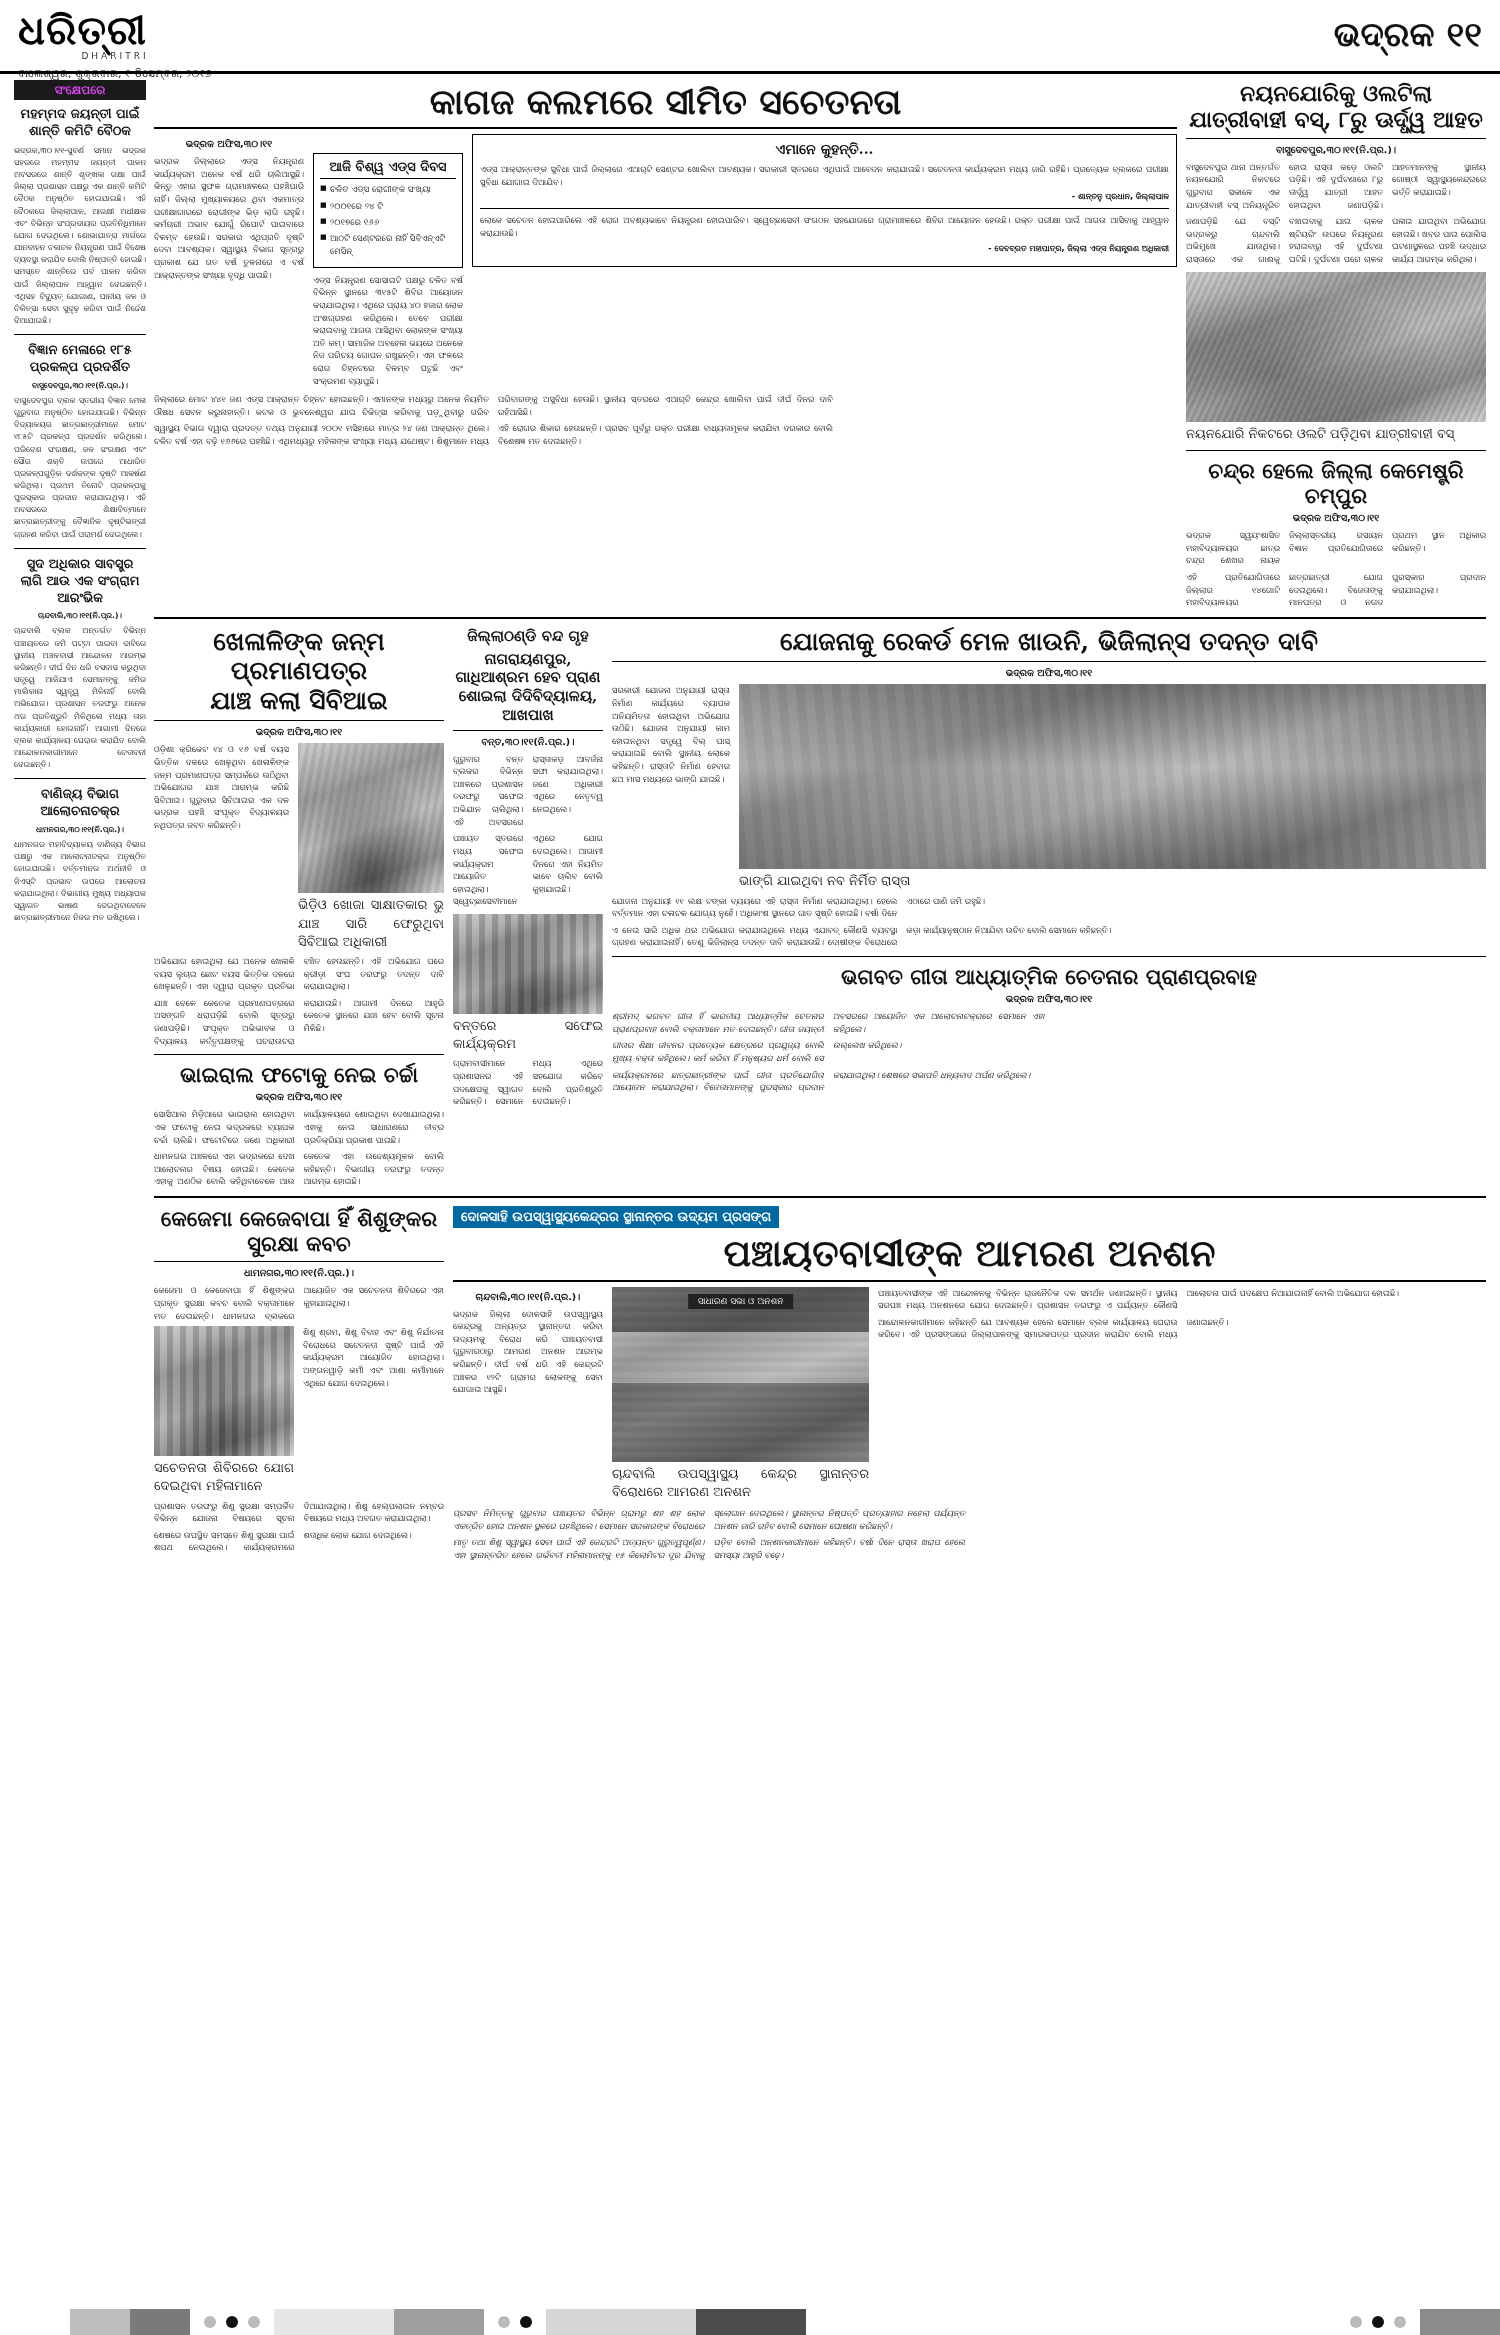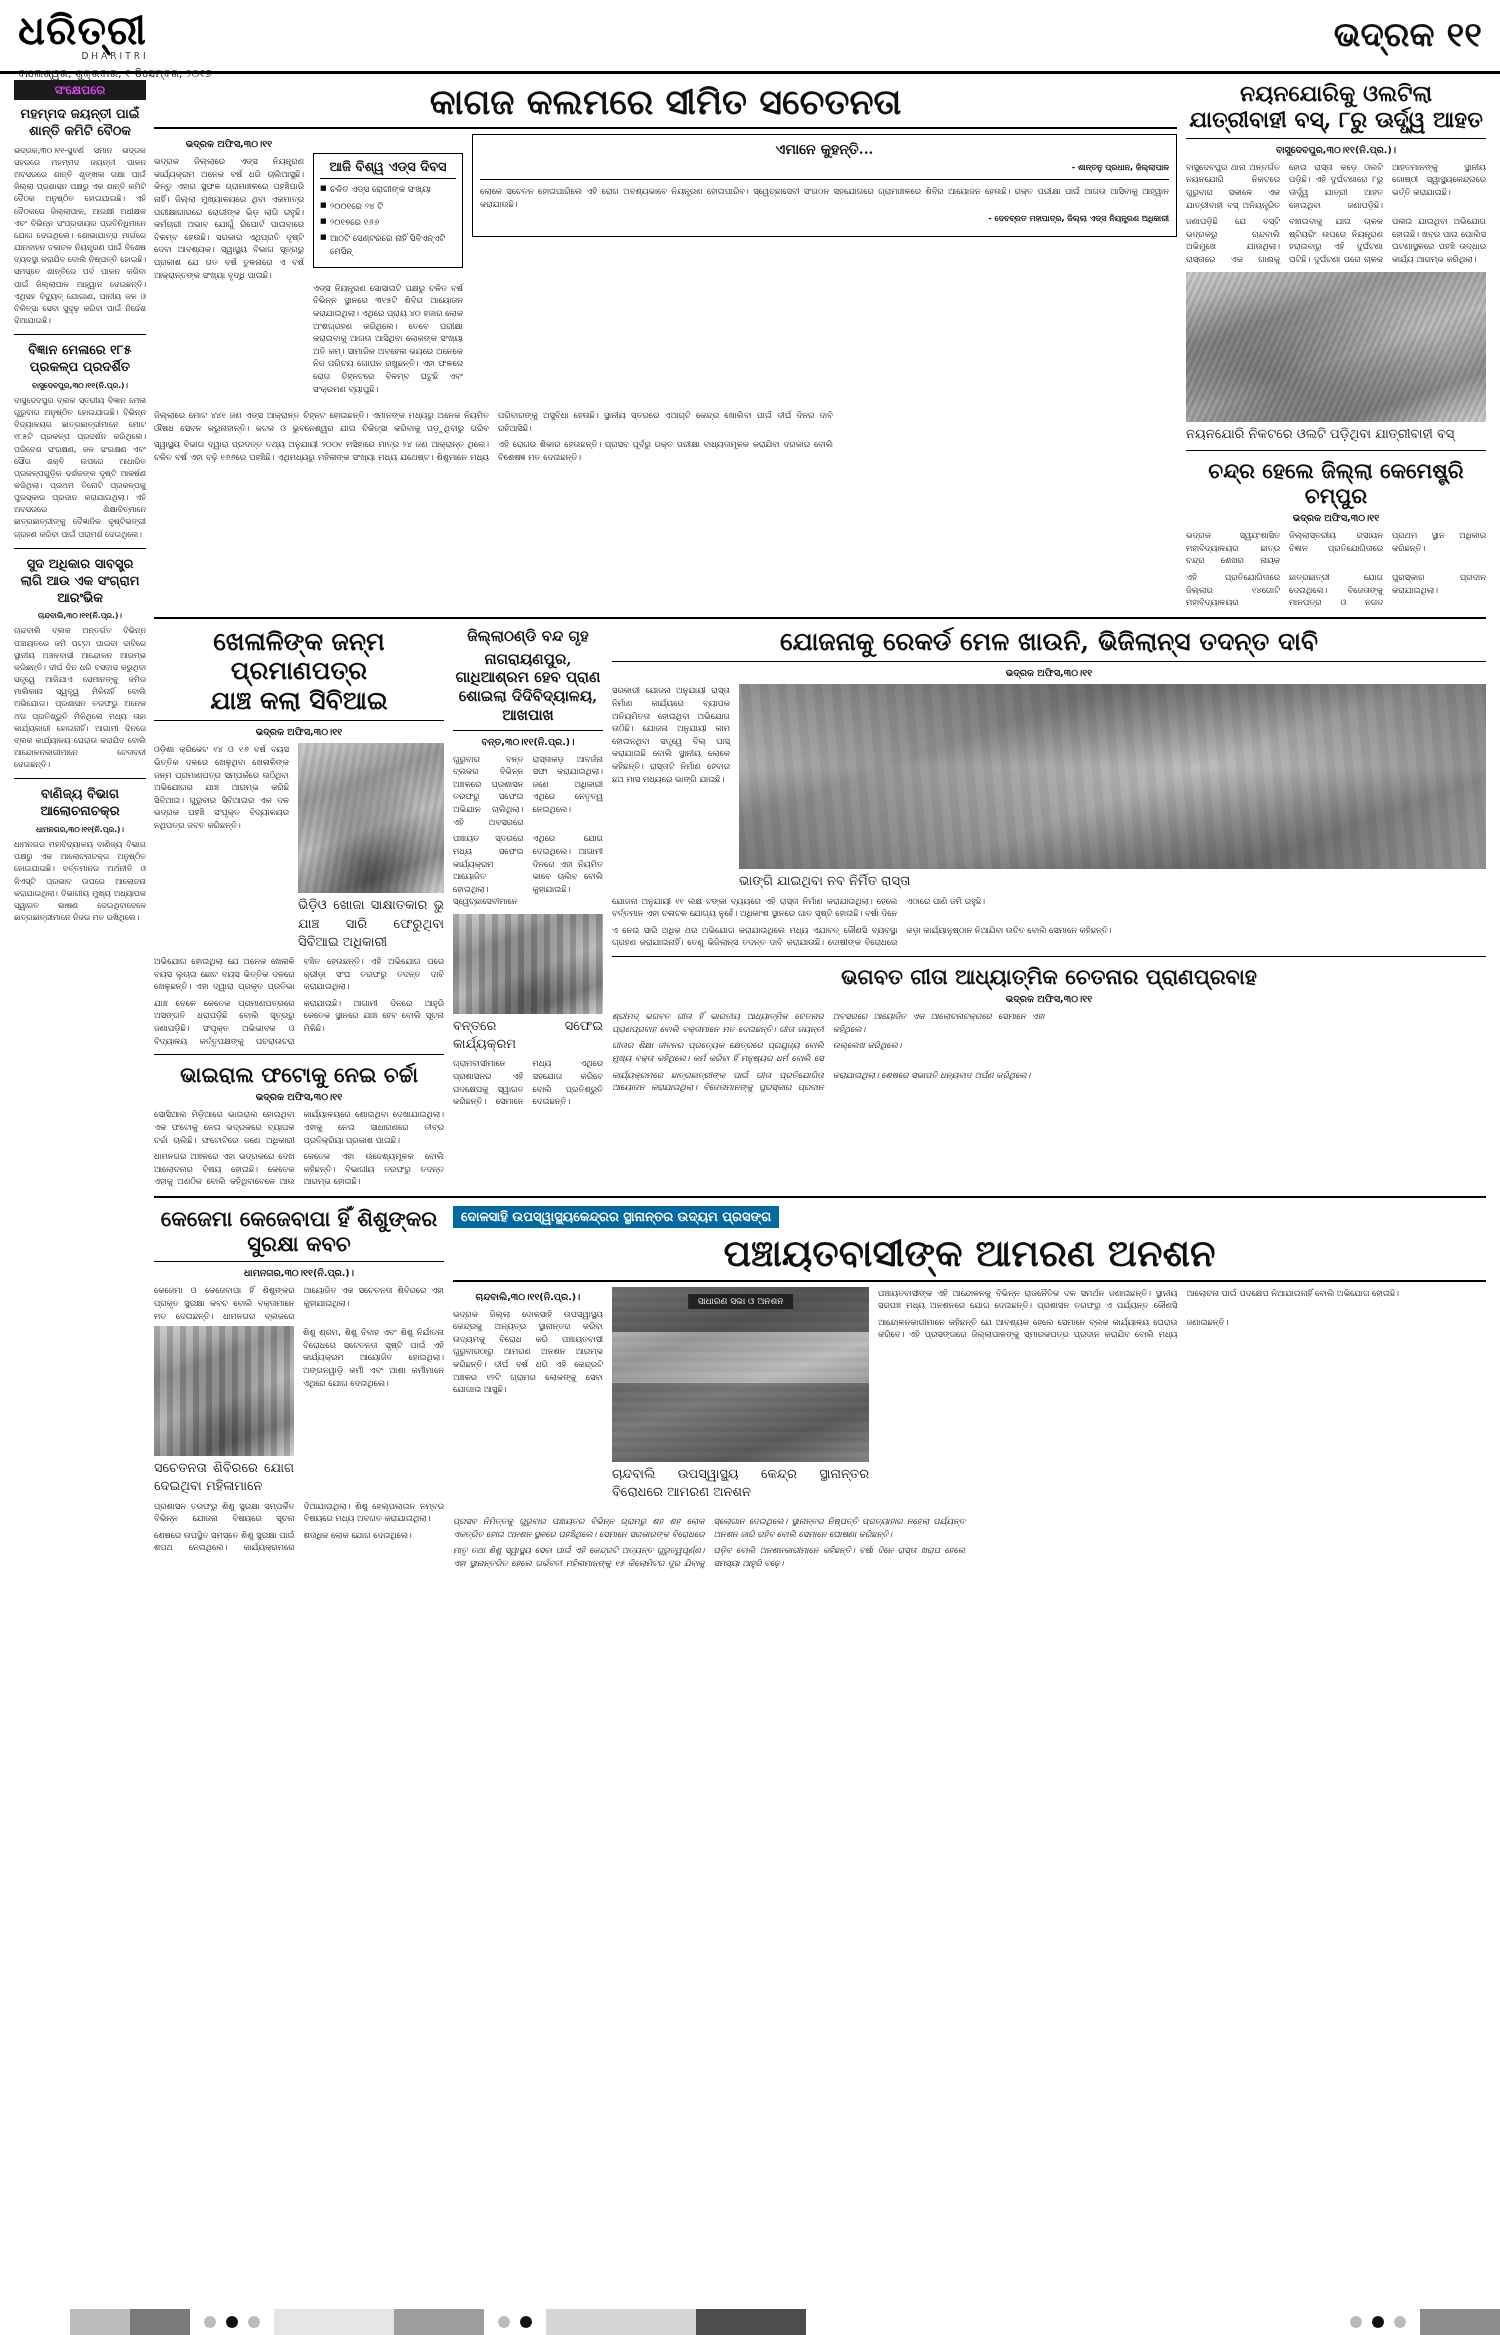--- a/index.html
+++ b/index.html
@@ -142,21 +142,21 @@
     display:flex;align-items:center;
   }
   .fb-seg{height:26px;}
   .fb-dots{display:flex;align-items:center;gap:10px;padding:0 14px;}
   .fb-dot{width:12px;height:12px;border-radius:50%;background:#111;}
   .fb-dot.light{background:#bbb;}
   .blackbar{background:#0369a1;color:#fff;font-weight:bold;font-size:13px;padding:3px 8px;display:inline-block;}
   .two-col{column-count:2;}
   .three-col{column-count:3;}
   .four-col{column-count:4;font-style:italic;}
-  .mt4{margin-top:4px;}.mt6{margin-top:14px;}
+  .mt4{margin-top:4px;}.mt6{margin-top:6px;}
   .flexrow{display:flex;gap:9px;}
 </style>
 </head>
 <body>
 
 <div class="page">
 
   <div class="masthead">
     <div class="logo-wrap">
       <div class="logo-title">ଧରିତ୍ରୀ</div>
@@ -222,20 +222,21 @@
                   <li>୨୦୧୭ରେ ୧୬୬</li>
                   <li>ଆଠଟି ସେଣ୍ଟରରେ ନାହିଁ ସିବିଏନ୍ଏଟି ମେସିନ୍</li>
                 </ul>
               </div>
               <div class="body mt6">ଏଡ୍ସ ନିୟନ୍ତ୍ରଣ ସୋସାଇଟି ପକ୍ଷରୁ ଚଳିତ ବର୍ଷ ବିଭିନ୍ନ ସ୍ଥାନରେ ୩୧୫ଟି ଶିବିର ଆୟୋଜନ କରାଯାଇଥିଲା। ଏଥିରେ ପ୍ରାୟ ୪୦ ହଜାର ଲୋକ ଅଂଶଗ୍ରହଣ କରିଥିଲେ। ତେବେ ପରୀକ୍ଷା କରାଇବାକୁ ଆଗଉ ଆସିଥିବା ଲୋକଙ୍କ ସଂଖ୍ୟା ଅତି କମ୍। ସାମାଜିକ ଅବହେଳା ଭୟରେ ଅନେକେ ନିଜ ପରିଚୟ ଗୋପନ ରଖୁଛନ୍ତି। ଏହା ଫଳରେ ରୋଗ ଚିହ୍ନଟରେ ବିଳମ୍ବ ଘଟୁଛି ଏବଂ ସଂକ୍ରମଣ ବ୍ୟାପୁଛି।</div>
             </div>
 
             <div style="flex:1;">
               <div class="quote-box">
                 <div class="quote-title">ଏମାନେ କୁହନ୍ତି...</div>
+                <div class="quote-para">ଏଡ୍ସ ଆକ୍ରାନ୍ତଙ୍କ ସୁବିଧା ପାଇଁ ଜିଲ୍ଲାରେ ଏଆର୍‌ଟି ସେଣ୍ଟର ଖୋଲିବା ଆବଶ୍ୟକ। ସରକାରୀ ସ୍ତରରେ ଏଥିପାଇଁ ଆବେଦନ କରାଯାଇଛି। ସଚେତନତା କାର୍ଯ୍ୟକ୍ରମ ମଧ୍ୟ ଜାରି ରହିଛି। ପ୍ରତ୍ୟେକ ବ୍ଲକରେ ପରୀକ୍ଷା ସୁବିଧା ଯୋଗାଇ ଦିଆଯିବ।</div>
                 <div class="quote-attr">- ଶାନ୍ତନୁ ପ୍ରଧାନ, ଜିଲ୍ଲାପାଳ</div>
                 <div class="quote-sep"></div>
                 <div class="quote-para">ଲୋକେ ସଚେତନ ହୋଇପାରିଲେ ଏହି ରୋଗ ଅବଶ୍ୟଭାବେ ନିୟନ୍ତ୍ରଣ ହୋଇପାରିବ। ସ୍ୱେଚ୍ଛାସେବୀ ସଂଗଠନ ସହଯୋଗରେ ଗ୍ରାମାଞ୍ଚଳରେ ଶିବିର ଆୟୋଜନ ହେଉଛି। ରକ୍ତ ପରୀକ୍ଷା ପାଇଁ ଆଗଉ ଆସିବାକୁ ଆହ୍ୱାନ କରାଯାଉଛି।</div>
                 <div class="quote-attr">- ଦେବବ୍ରତ ମହାପାତ୍ର, ଜିଲ୍ଲା ଏଡ୍ସ ନିୟନ୍ତ୍ରଣ ଅଧିକାରୀ</div>
               </div>
             </div>
           </div>
 
           <div class="body three-col mt6">ଜିଲ୍ଲାରେ ମୋଟ ୪୪୧ ଜଣ ଏଡ୍ସ ଆକ୍ରାନ୍ତ ଚିହ୍ନଟ ହୋଇଛନ୍ତି। ଏମାନଙ୍କ ମଧ୍ୟରୁ ଅନେକ ନିୟମିତ ଔଷଧ ସେବନ କରୁନାହାନ୍ତି। କଟକ ଓ ଭୁବନେଶ୍ୱର ଯାଇ ଚିକିତ୍ସା କରିବାକୁ ପଡ଼ୁଥିବାରୁ ଗରିବ ପରିବାରଙ୍କୁ ଅସୁବିଧା ହେଉଛି। ସ୍ଥାନୀୟ ସ୍ତରରେ ଏଆର୍‌ଟି କେନ୍ଦ୍ର ଖୋଲିବା ପାଇଁ ଦୀର୍ଘ ଦିନର ଦାବି ରହିଆସିଛି।</div>
           <div class="body three-col mt4">ସ୍ୱାସ୍ଥ୍ୟ ବିଭାଗ ଦ୍ୱାରା ପ୍ରଦତ୍ତ ତଥ୍ୟ ଅନୁଯାୟୀ ୨୦୦୧ ମସିହାରେ ମାତ୍ର ୨୪ ଜଣ ଆକ୍ରାନ୍ତ ଥିଲେ। ଚଳିତ ବର୍ଷ ଏହା ବଢ଼ି ୧୬୬ରେ ପହଞ୍ଚିଛି। ଏଥିମଧ୍ୟରୁ ମହିଳାଙ୍କ ସଂଖ୍ୟା ମଧ୍ୟ ଯଥେଷ୍ଟ। ଶିଶୁମାନେ ମଧ୍ୟ ଏହି ରୋଗର ଶିକାର ହେଉଛନ୍ତି। ପ୍ରସବ ପୂର୍ବରୁ ରକ୍ତ ପରୀକ୍ଷା ବାଧ୍ୟତାମୂଳକ କରାଯିବା ଦରକାର ବୋଲି ବିଶେଷଜ୍ଞ ମତ ଦେଇଛନ୍ତି।</div>

